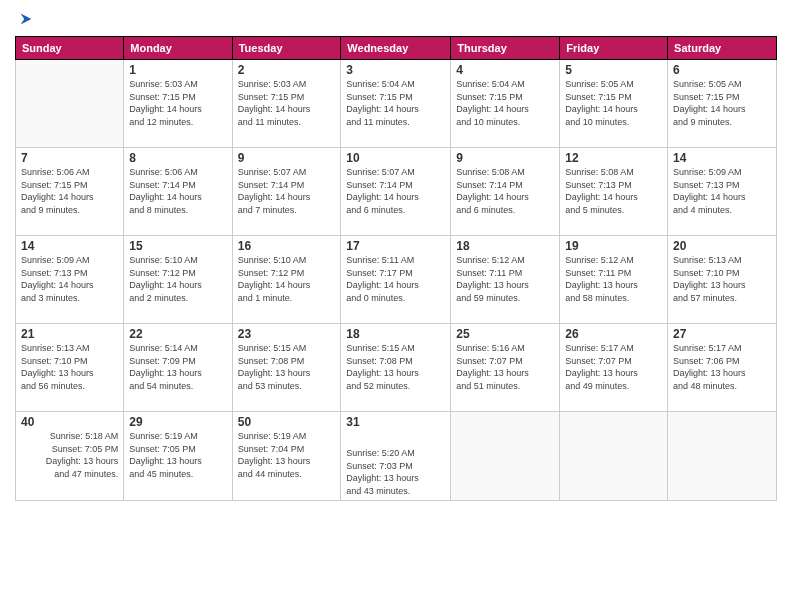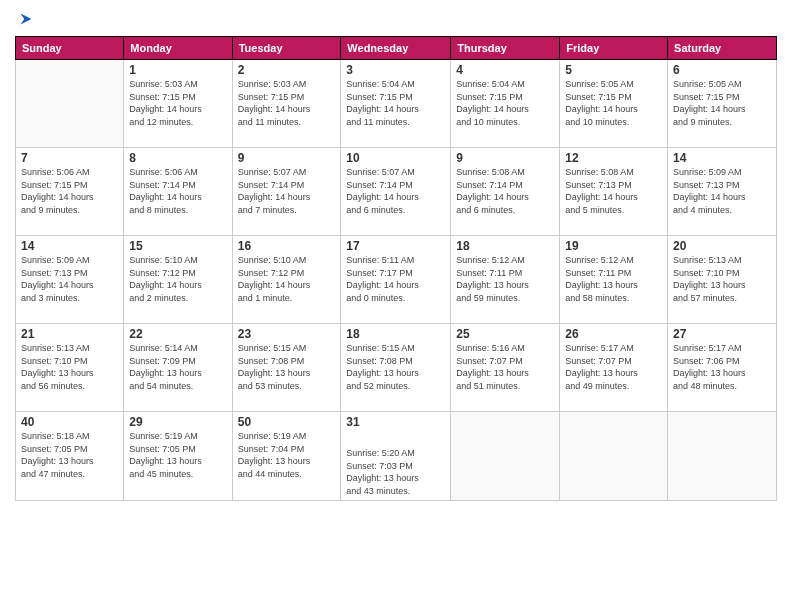--- a/index.html
+++ b/index.html
@@ -324,21 +324,21 @@
             <span class="day-num">27</span>
             <div class="day-info" style="white-space: pre-line;">Sunrise: 5:17 AM
 Sunset: 7:06 PM
 Daylight: 13 hours
 and 48 minutes.</div>
           </td>
         </tr>
         <tr>
           <td>
             <span class="day-num">40</span>
-            <div class="day-info" style="white-space: pre-line;">Sunrise: 5:18 AM
+            <div class="day-info" style="white-space: pre-line; text-align: right;">Sunrise: 5:18 AM
 Sunset: 7:05 PM
 Daylight: 13 hours
 and 47 minutes.</div>
           </td>
           <td>
             <span class="day-num">29</span>
             <div class="day-info" style="white-space: pre-line;">Sunrise: 5:19 AM
 Sunset: 7:05 PM
 Daylight: 13 hours
 and 45 minutes.</div>

